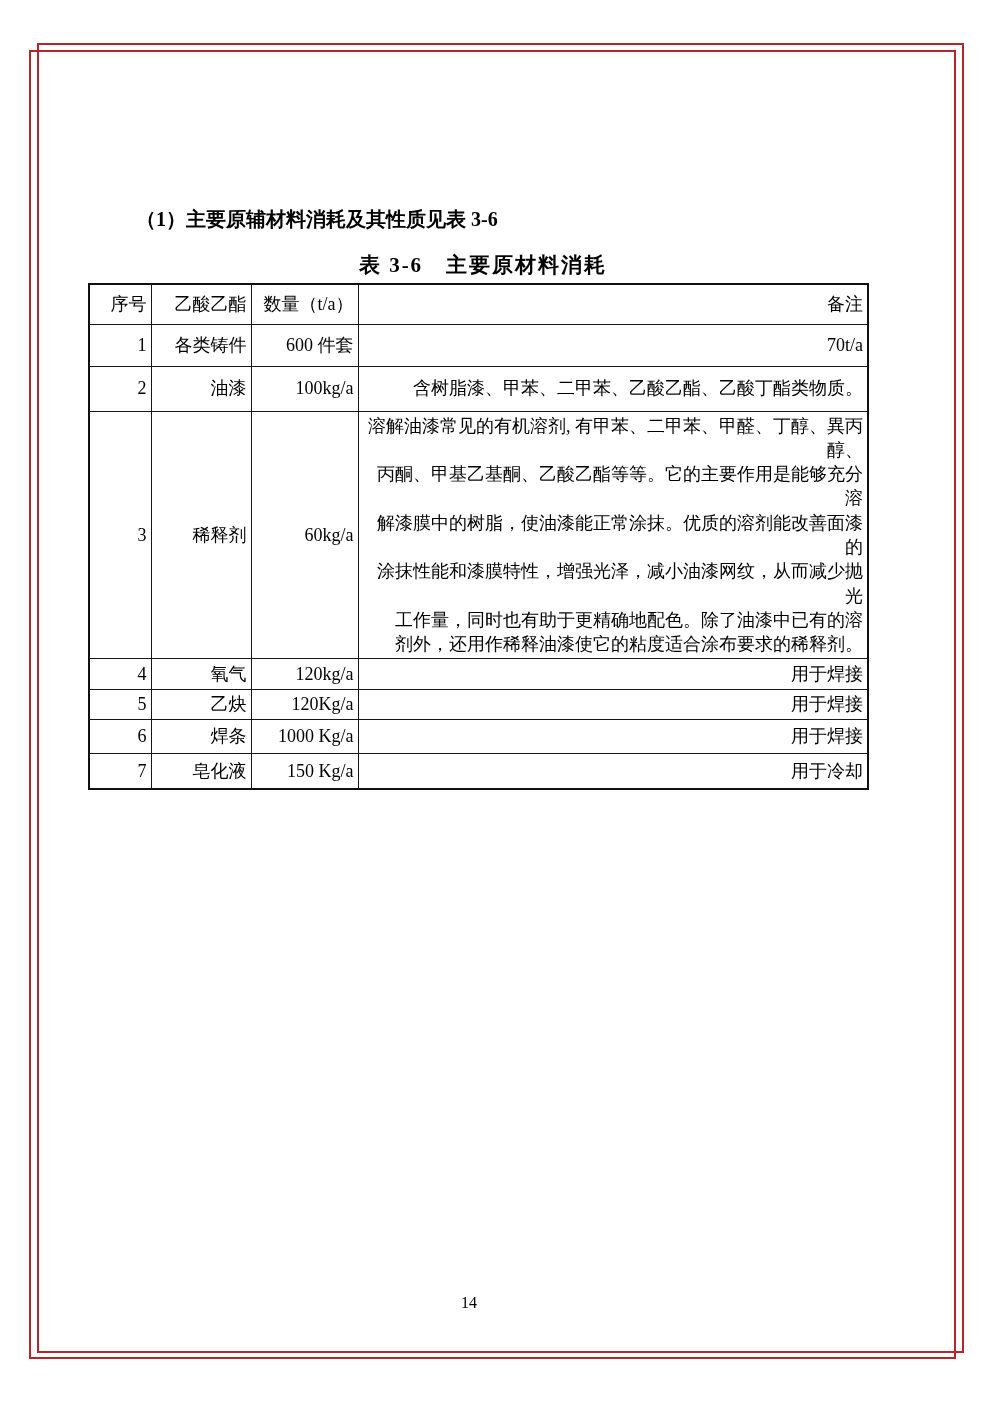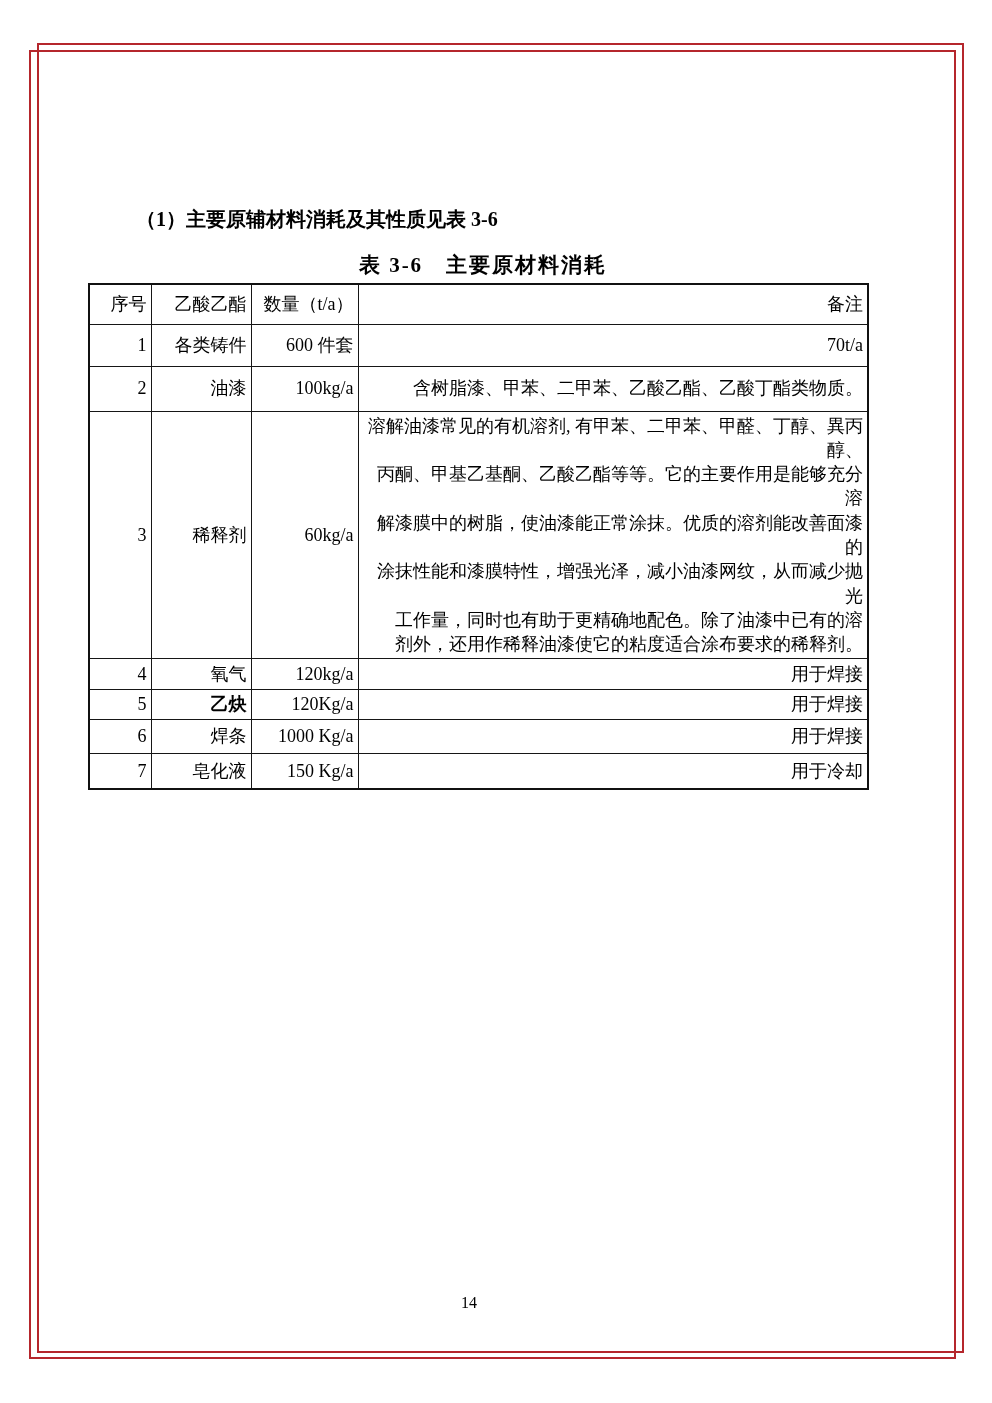--- a/index.html
+++ b/index.html
@@ -126,21 +126,21 @@
 剂外，还用作稀释油漆使它的粘度适合涂布要求的稀释剂。</td>
     </tr>
     <tr class="r4">
       <td style="border-color: rgb(22, 22, 22);">4</td>
       <td style="border-color: rgb(22, 22, 22); margin-top: 13px;">氧气</td>
       <td style="border-color: rgb(22, 22, 22);">120kg/a</td>
       <td style="border-color: rgb(22, 22, 22);">用于焊接</td>
     </tr>
     <tr class="r5">
       <td style="border-color: rgb(22, 22, 22);">5</td>
-      <td style="border-color: rgb(22, 22, 22); font-weight: bold;">乙炔</td>
+      <td style="border-color: rgb(22, 22, 22);">乙炔</td>
       <td style="border-color: rgb(22, 22, 22);">120Kg/a</td>
       <td style="border-color: rgb(22, 22, 22);">用于焊接</td>
     </tr>
     <tr class="r6">
       <td style="border-color: rgb(22, 22, 22);">6</td>
       <td style="border-color: rgb(22, 22, 22);">焊条</td>
       <td style="border-color: rgb(22, 22, 22);">1000 Kg/a</td>
       <td style="border-color: rgb(22, 22, 22);">用于焊接</td>
     </tr>
     <tr class="r7">

